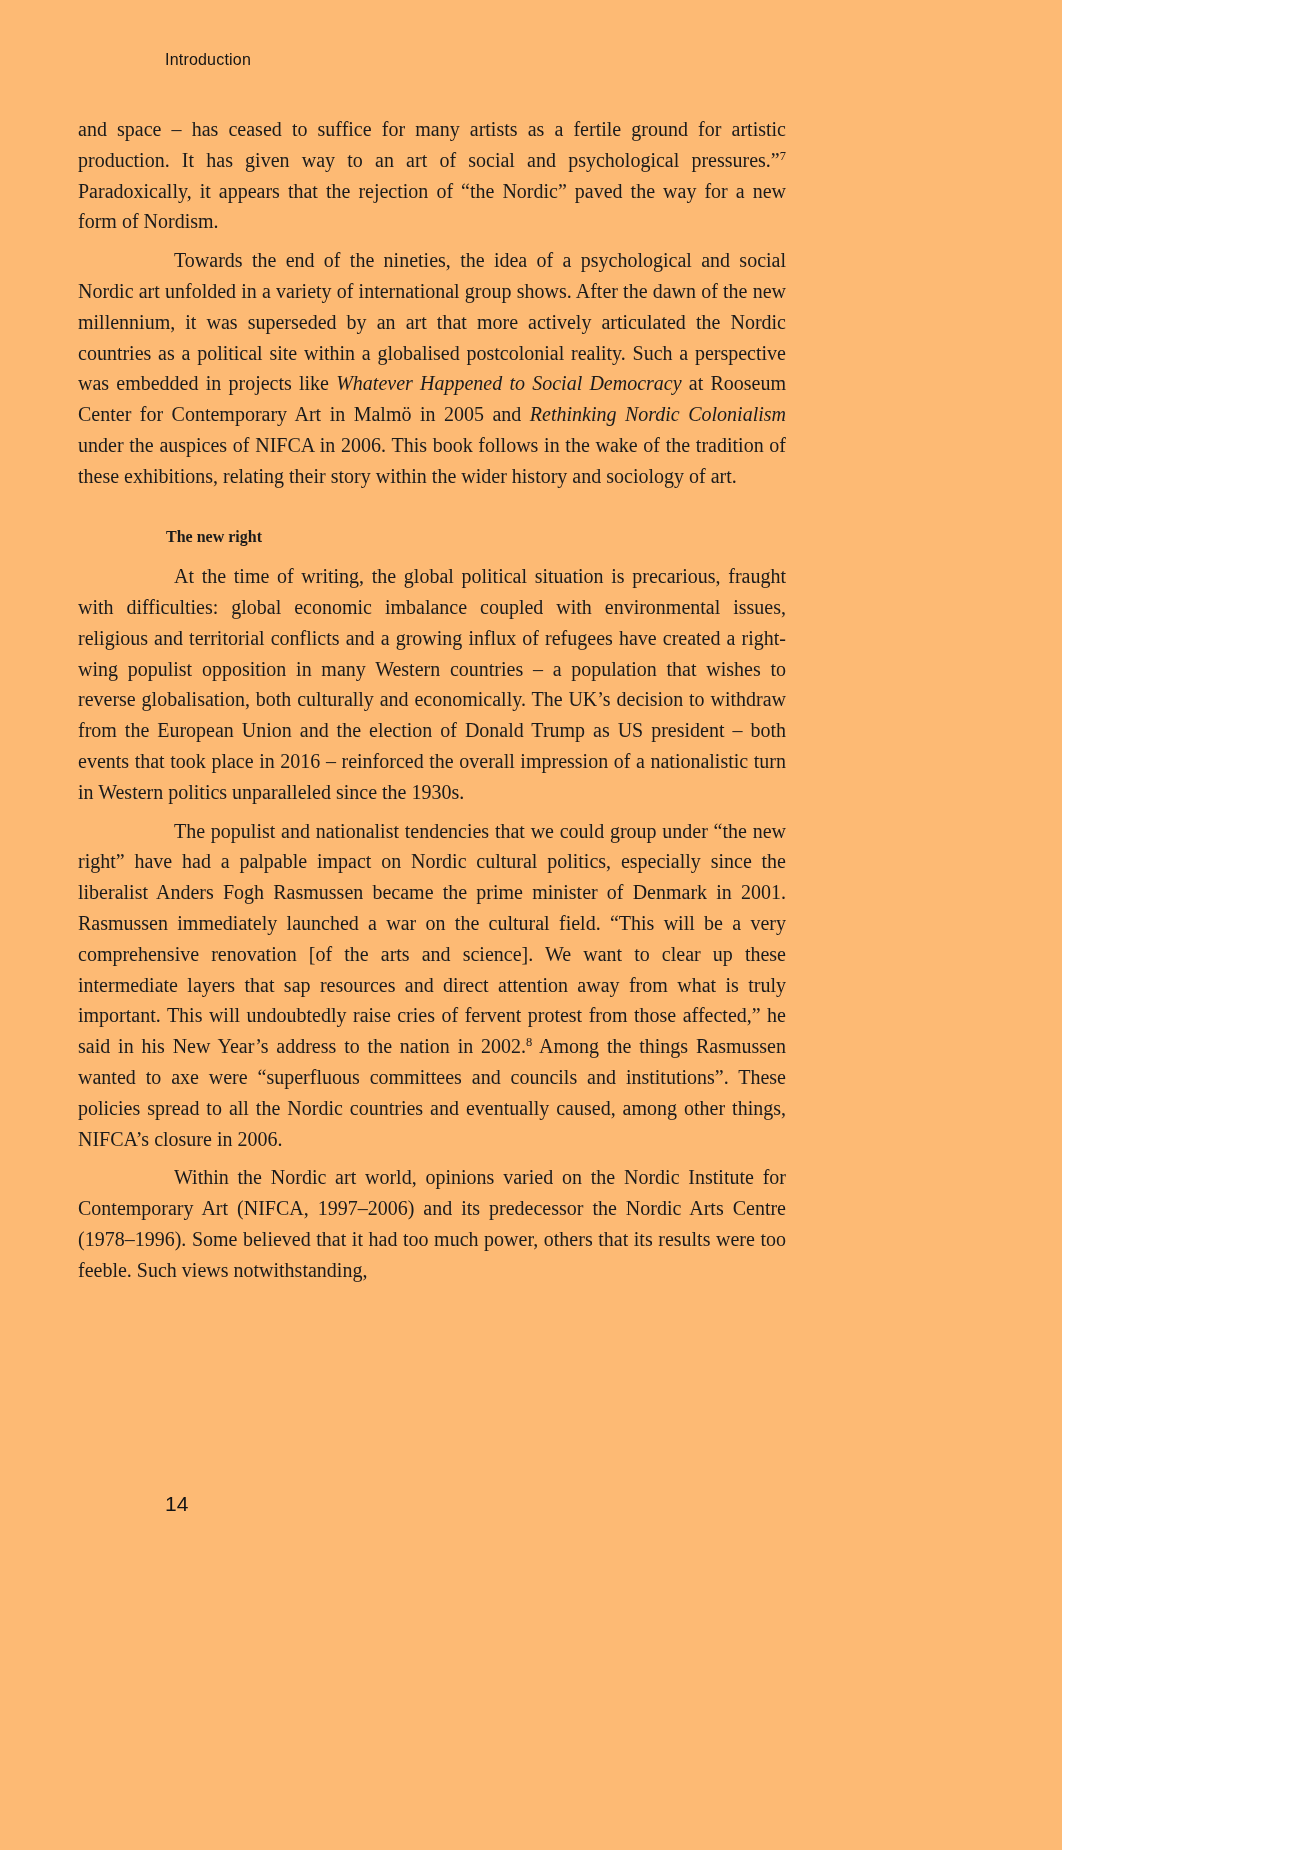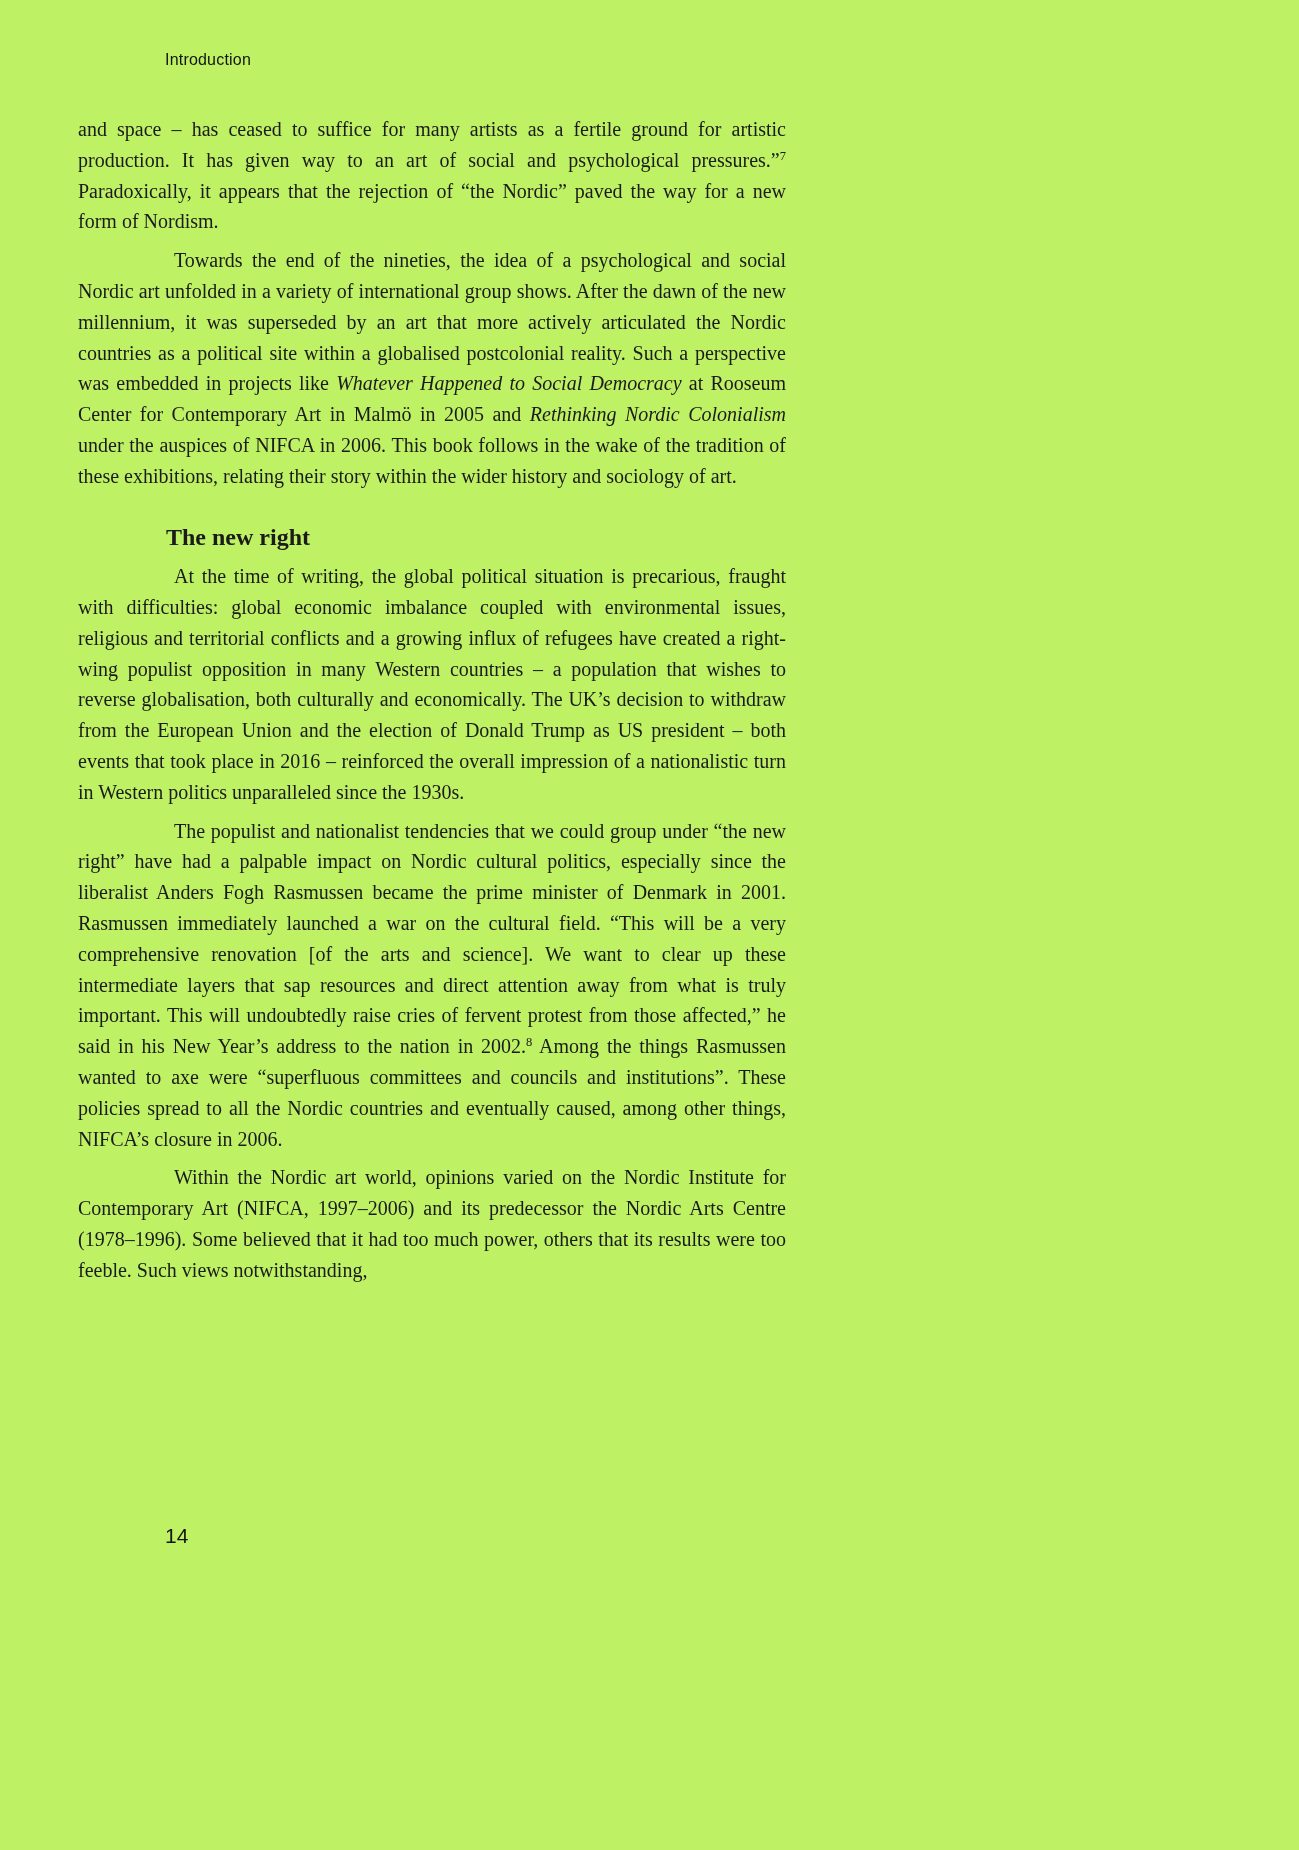--- a/index.html
+++ b/index.html
@@ -2,23 +2,23 @@
 <html><head>
 <meta charset="utf-8">
 <title>Book Page</title>
 <style>
   * { box-sizing: border-box; }
   html, body { margin: 0; padding: 0; }
   body { background: #ffffff; }
 
   .page {
     position: relative;
-    width: 1299px;
+    width: 1062px;
     height: 1850px;
-    background: #bef264;
+    background: #fdba74;
     overflow: hidden;
   }
 
   .running-header {
     position: absolute;
     left: 165px;
     top: 51px;
     font-family: "Liberation Sans", sans-serif;
     font-size: 16px;
     letter-spacing: 0.2px;
@@ -38,21 +38,21 @@
   }
 
   .para {
     margin: 8px;
     text-indent: 96px;
   }
   .para.no-indent { text-indent: 0; }
 
   .section-heading {
     font-family: "Liberation Serif", serif;
-    font-size: 24px;
+    font-size: 16px;
     line-height: 30.8px;
     font-weight: 700;
     color: #1b1b1b;
     margin: 30.8px 0 0 0;
     padding-left: 96px;
     text-align: left;
   }
 
   .footnote-ref {
     font-size: 12.5px;
@@ -60,21 +60,21 @@
     position: relative;
     top: -7px;
     vertical-align: baseline;
   }
 
   .italic { }
 
   .page-number {
     position: absolute;
     left: 165px;
-    top: 1524px;
+    top: 1492px;
     font-family: "Liberation Sans", sans-serif;
     font-size: 21px;
     color: #141414;
   }
 </style>
 </head>
 <body>
 
 <div class="page">
 

